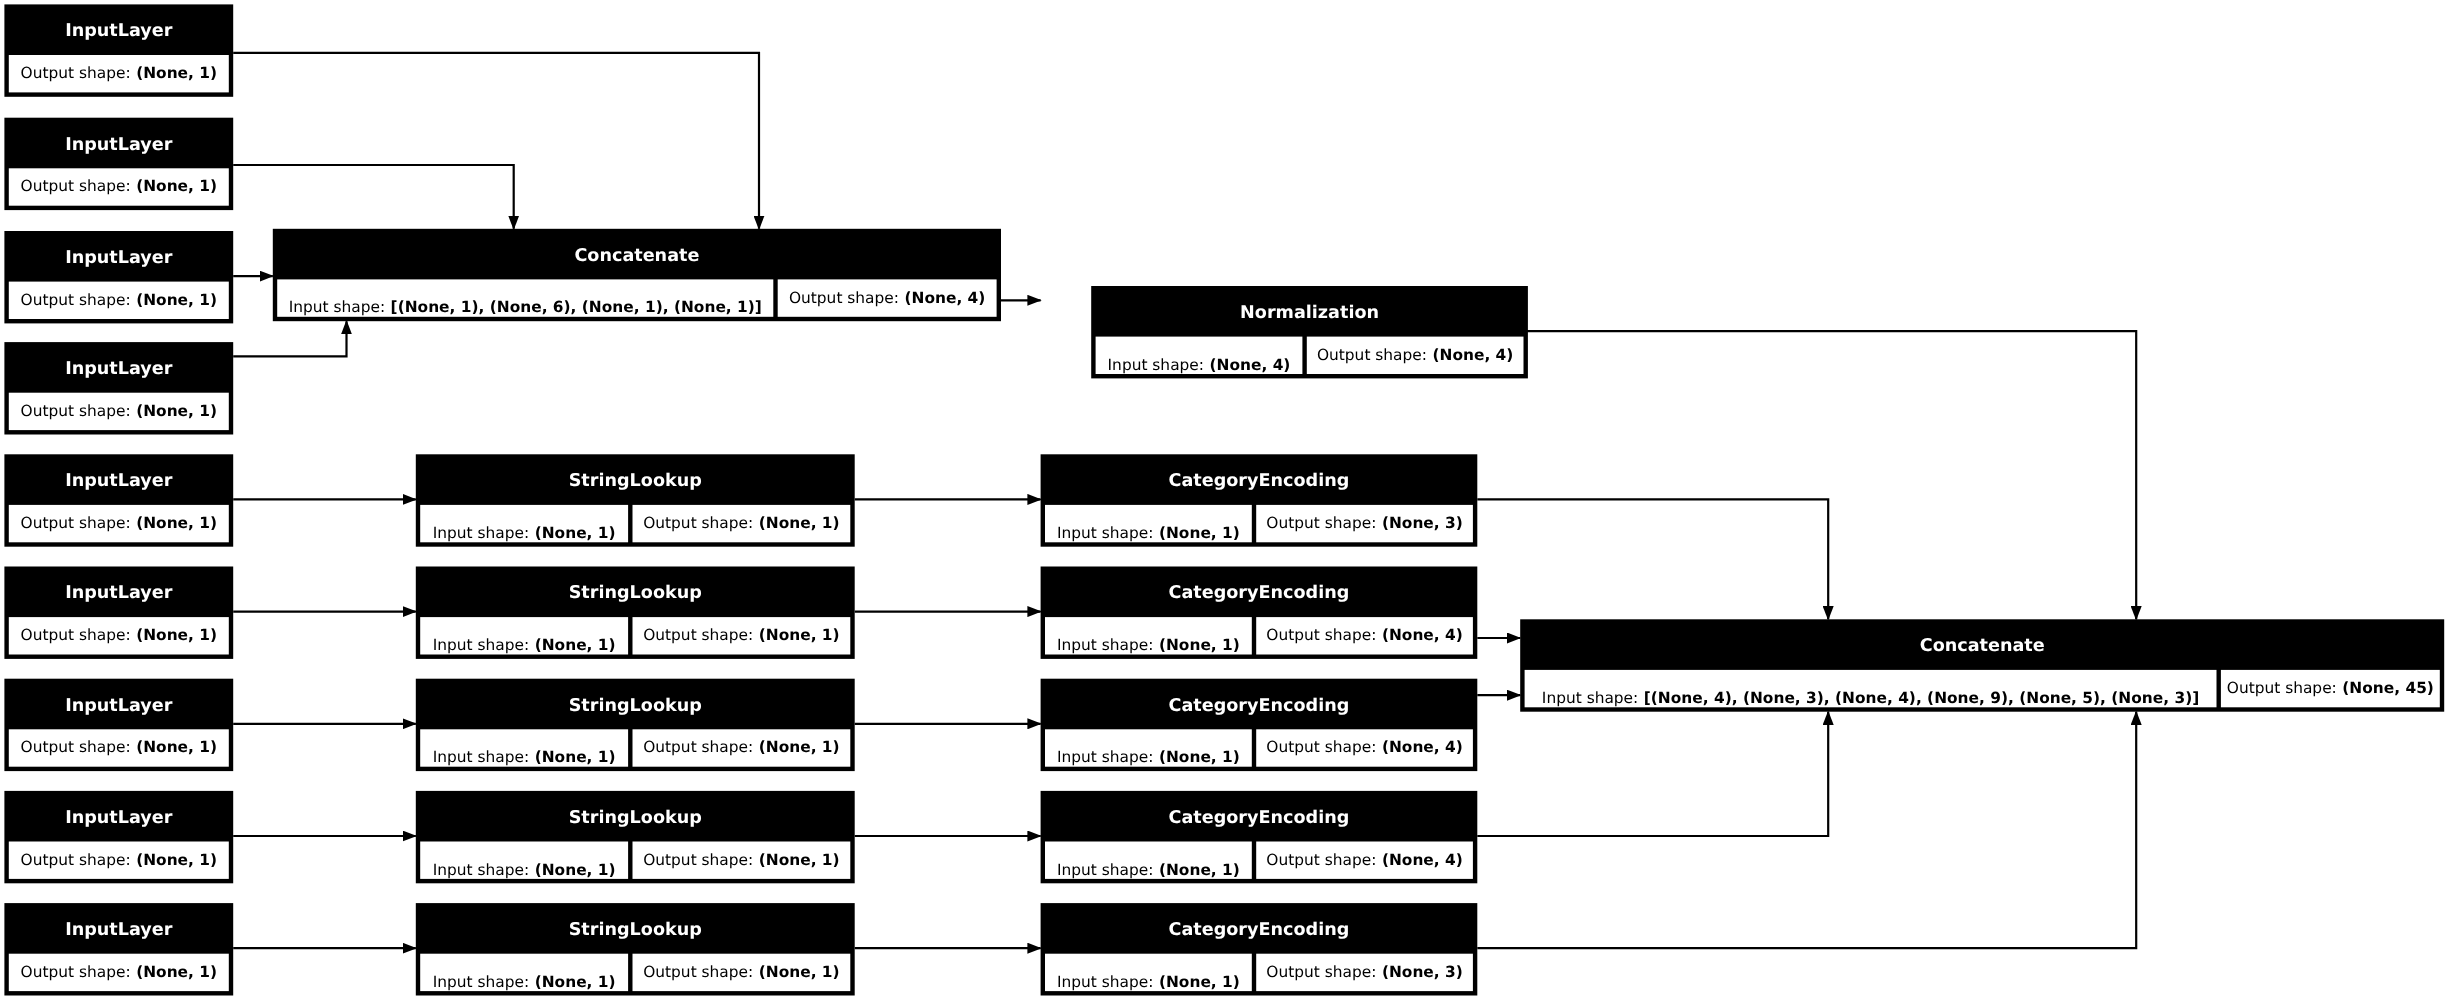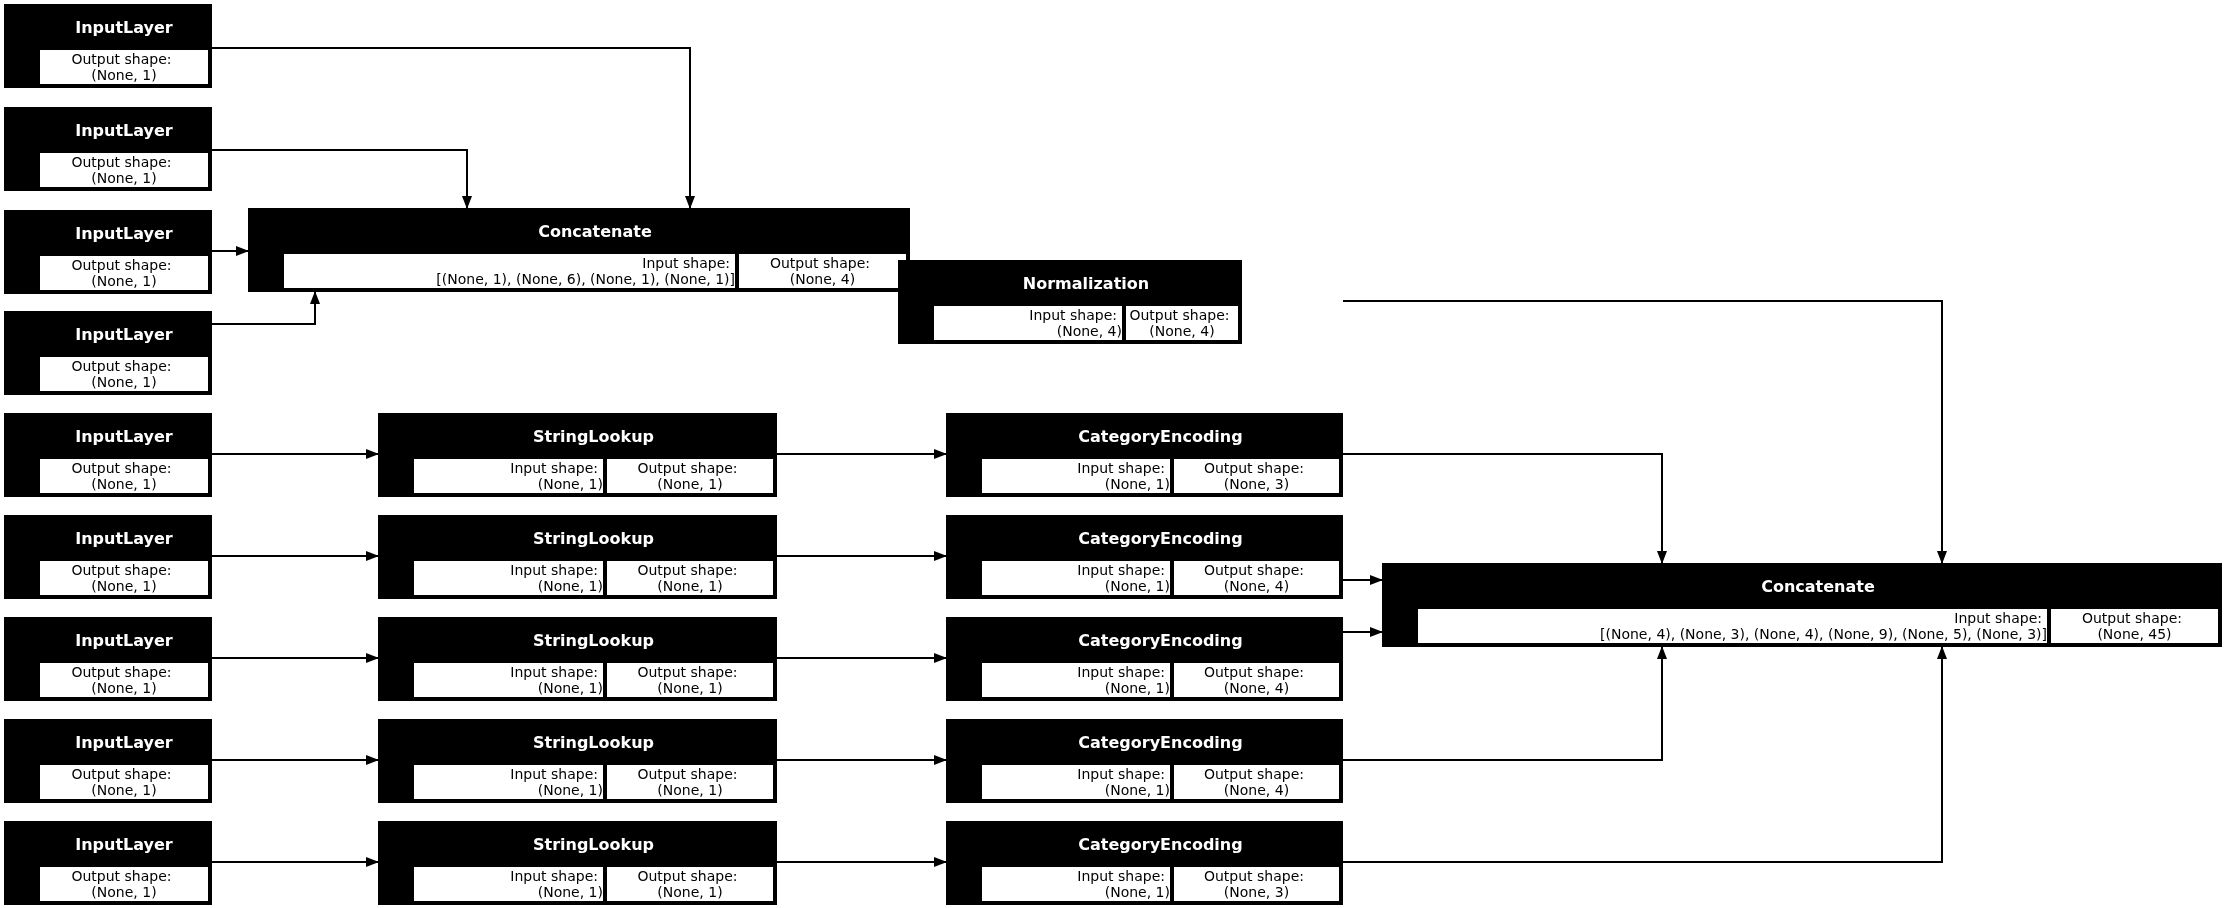--- a/index.html
+++ b/index.html
@@ -3,33 +3,33 @@
 <meta charset="utf-8">
 <style>
   html,body{margin:0;padding:0;background:#ffffff;}
   body{
     position:relative;width:2226px;height:908px;overflow:hidden;
     font-family:"DejaVu Sans","Liberation Sans",sans-serif;
   }
   #edges{position:absolute;left:0;top:0;width:2226px;height:908px;}
   .node{
     position:absolute;height:84px;background:#000;box-sizing:border-box;
-    display:flex;flex-direction:column;padding-left:32px;
+    display:flex;flex-direction:column;
   }
   .node .title{
     height:46px;flex:none;display:flex;align-items:center;justify-content:center;
     color:#fff;font-weight:bold;font-size:16px;
   }
   .node .cells{flex:1;display:flex;gap:4px;margin:0 4px 4px 4px;}
   .node .cell{
     background:#fff;color:#000;display:flex;align-items:center;justify-content:center;
-    font-size:14px;white-space:nowrap;overflow:hidden;flex-direction:column;
+    font-size:14px;white-space:nowrap;overflow:hidden;
   }
   .node .cell .lbl{margin-right:5px;}
-  .node .cell .val{font-weight:normal;}
+  .node .cell .val{font-weight:bold;}
   .cell.fixed{flex:none;align-items:flex-end;}
   .cell.grow{flex:1;}
   path.edge{fill:none;stroke:#000;stroke-width:2;}
 </style>
 </head>
 <body>
 
 <svg id="edges" viewBox="0 0 2226 908" xmlns="http://www.w3.org/2000/svg">
   <defs>
     <marker id="arrow" markerUnits="userSpaceOnUse" markerWidth="13" markerHeight="10" viewBox="0 0 13 10" refX="12" refY="5" orient="auto">
@@ -101,21 +101,21 @@
     <div class="cell fixed" style="width:451px">
         <span class="lbl">Input shape:</span>
         <span class="val">[(None, 1), (None, 6), (None, 1), (None, 1)]</span>
       </div>
     <div class="cell grow">
         <span class="lbl">Output shape:</span>
         <span class="val">(None, 4)</span>
       </div>
   </div>
 </div>
-<div class="node" style="left:898px;top:260px;width:344px">
+<div class="node" style="left:992px;top:260px;width:397px">
   <div class="title">Normalization</div>
   <div class="cells">
     <div class="cell fixed" style="width:188px">
         <span class="lbl">Input shape:</span>
         <span class="val">(None, 4)</span>
       </div>
     <div class="cell grow">
         <span class="lbl">Output shape:</span>
         <span class="val">(None, 4)</span>
       </div>

